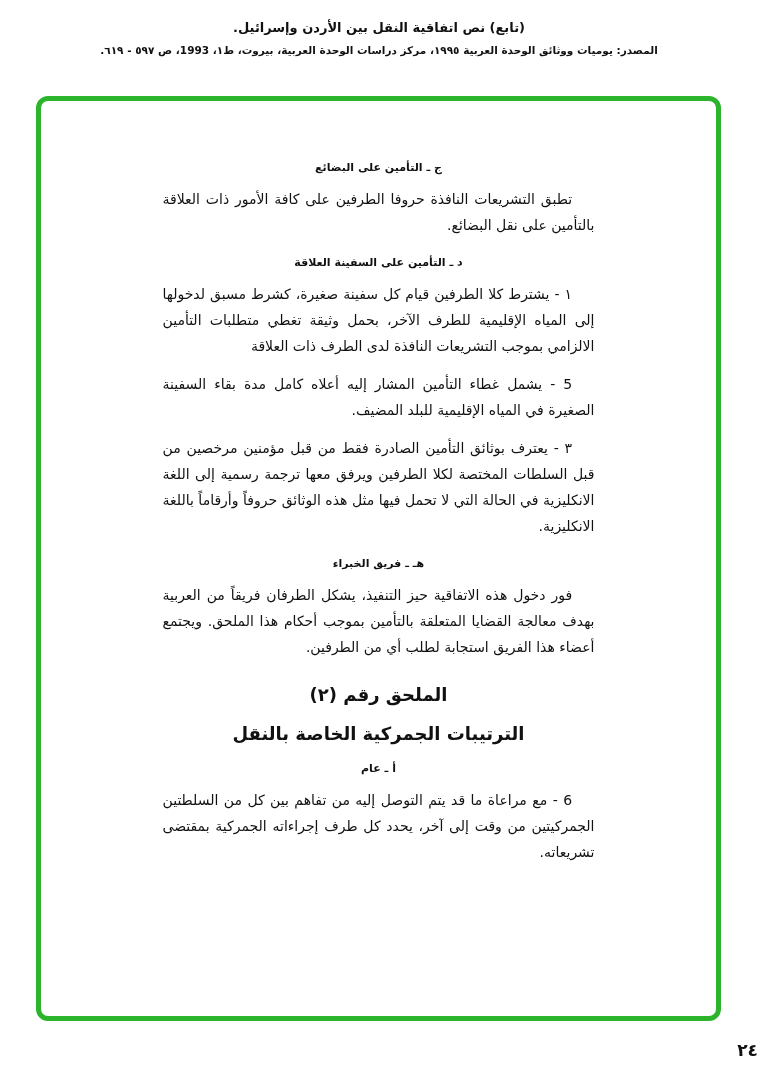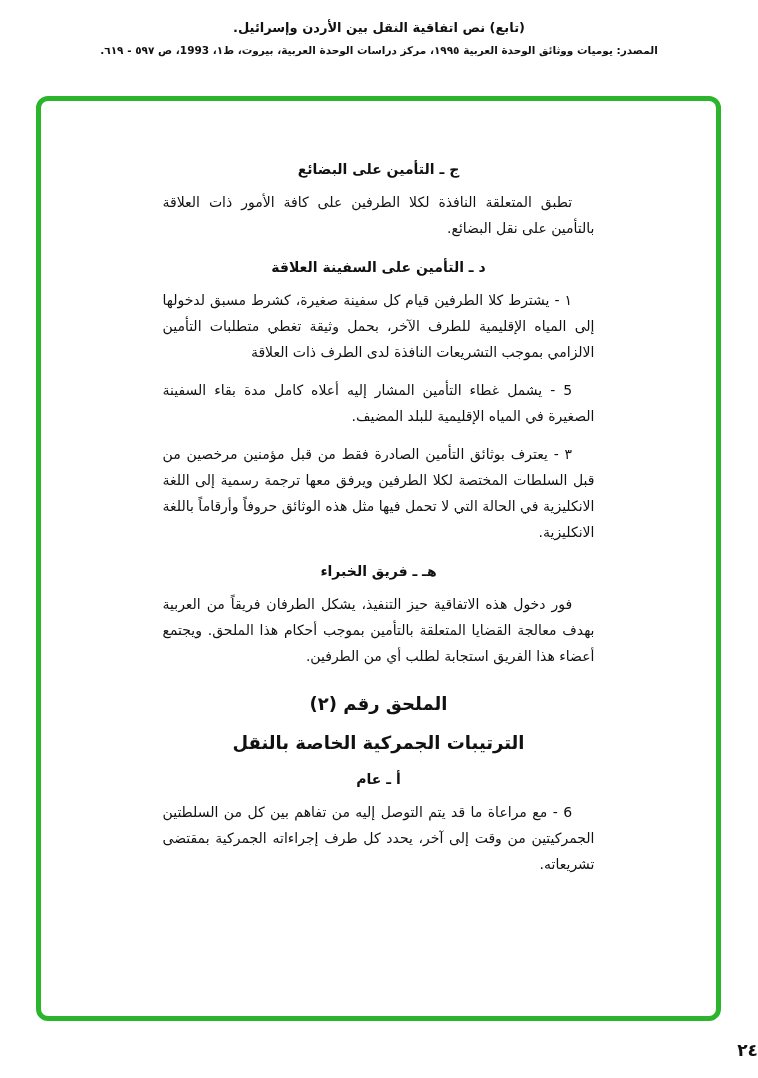--- a/index.html
+++ b/index.html
@@ -45,21 +45,21 @@
   }
   .doc-content {
     direction: rtl;
     width: 432px;
     margin: 0 auto;
     padding-top: 42px;
     color: #111;
   }
   .section-heading {
     text-align: center;
-    font-size: 14px;
+    font-size: 11px;
     font-weight: bold;
     margin: 18px 0 12px 0;
     letter-spacing: 0.2px;
   }
   .doc-para {
     font-size: 14px;
     line-height: 26px;
     text-align: justify;
     text-indent: 1.6em;
     margin-bottom: 14px;
@@ -94,21 +94,21 @@
 
   <div class="page-header" dir="rtl" lang="ar">
     <div class="header-line1">(تابع) نص اتفاقية النقل بين الأردن وإسرائيل.</div>
     <div class="header-line2">المصدر: يوميات ووثائق الوحدة العربية ١٩٩٥، مركز دراسات الوحدة العربية، بيروت، ط١، 1993، ص ٥٩٧ - ٦١٩.</div>
   </div>
 
   <div class="green-frame">
     <div class="doc-content" dir="rtl" lang="ar">
 
       <div class="section-heading">ج ـ التأمين على البضائع</div>
-      <p class="doc-para">تطبق المتعلقة النافذة لكلا الطرفين على كافة الأمور ذات العلاقة بالتأمين على نقل البضائع.</p>
+      <p class="doc-para">تطبق التشريعات النافذة حروفا الطرفين على كافة الأمور ذات العلاقة بالتأمين على نقل البضائع.</p>
 
       <div class="section-heading">د ـ التأمين على السفينة العلاقة</div>
       <p class="doc-para no-gap">١ - يشترط كلا الطرفين قيام كل سفينة صغيرة، كشرط مسبق لدخولها إلى المياه الإقليمية للطرف الآخر، بحمل وثيقة تغطي متطلبات التأمين الالزامي بموجب التشريعات النافذة لدى الطرف ذات العلاقة</p>
       <p class="doc-para no-gap">5 - يشمل غطاء التأمين المشار إليه أعلاه كامل مدة بقاء السفينة الصغيرة في المياه الإقليمية للبلد المضيف.</p>
       <p class="doc-para">٣ - يعترف بوثائق التأمين الصادرة فقط من قبل مؤمنين مرخصين من قبل السلطات المختصة لكلا الطرفين ويرفق معها ترجمة رسمية إلى اللغة الانكليزية في الحالة التي لا تحمل فيها مثل هذه الوثائق حروفاً وأرقاماً باللغة الانكليزية.</p>
 
       <div class="section-heading">هـ ـ فريق الخبراء</div>
       <p class="doc-para">فور دخول هذه الاتفاقية حيز التنفيذ، يشكل الطرفان فريقاً من العربية بهدف معالجة القضايا المتعلقة بالتأمين بموجب أحكام هذا الملحق. ويجتمع أعضاء هذا الفريق استجابة لطلب أي من الطرفين.</p>
 
       <div class="annex-title">الملحق رقم (٢)</div>

